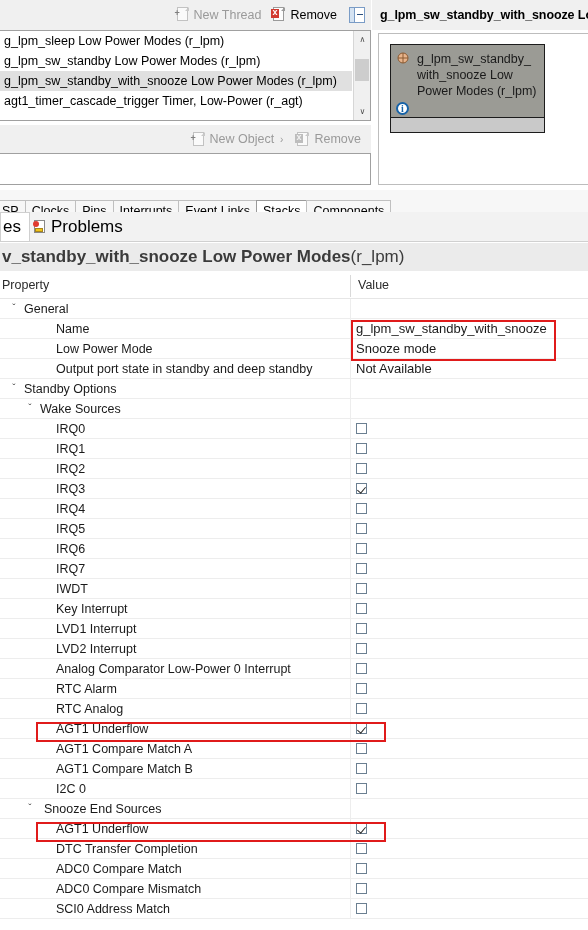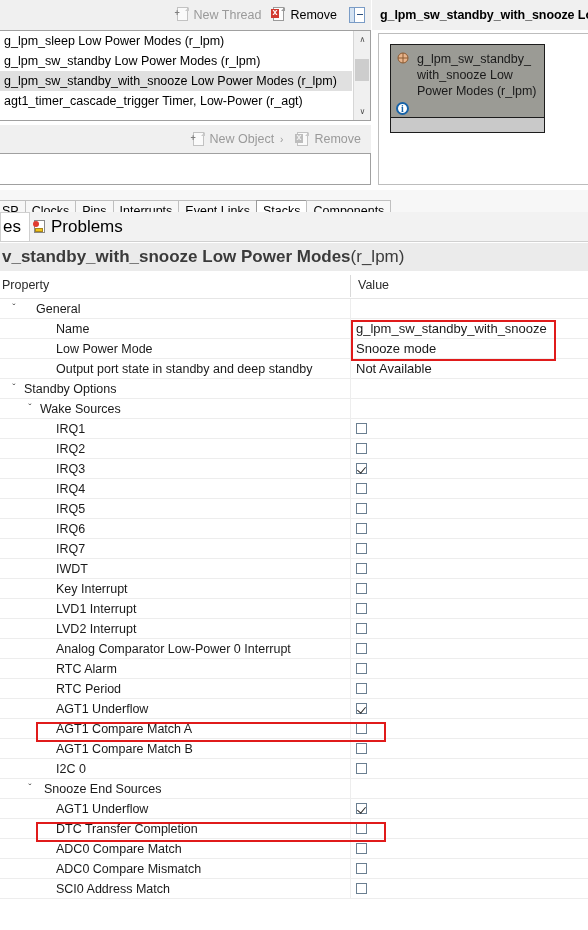--- a/index.html
+++ b/index.html
@@ -361,21 +361,21 @@
 
   <div class="ptable">
     <div class="phead">
       <div class="hcell prop">Property</div>
       <div class="hsep"></div>
       <div class="hcell val">Value</div>
     </div>
     <div id="rows-host">
         <div class="prow">
           <span class="twisty" style="left: 8px;">ˇ</span>
-          <span class="pname" style="left: 36px;">General</span>
+          <span class="pname" style="left: 24px;">General</span>
           <span class="vsep"></span>
         </div>
         <div class="prow">
           <span class="pname" style="left: 56px;">Name</span>
           <span class="vsep"></span>
           <span class="pval">g_lpm_sw_standby_with_snooze</span>
         </div>
         <div class="prow">
           <span class="pname" style="left: 56px;">Low Power Mode</span>
           <span class="vsep"></span>
@@ -390,20 +390,25 @@
           <span class="twisty" style="left: 8px;">ˇ</span>
           <span class="pname" style="left: 24px;">Standby Options</span>
           <span class="vsep"></span>
         </div>
         <div class="prow">
           <span class="twisty" style="left: 24px;">ˇ</span>
           <span class="pname" style="left: 40px;">Wake Sources</span>
           <span class="vsep"></span>
         </div>
         <div class="prow">
+          <span class="pname" style="left: 56px;">IRQ0</span>
+          <span class="vsep"></span>
+          <span class="cbox"></span>
+        </div>
+        <div class="prow">
           <span class="pname" style="left: 56px;">IRQ1</span>
           <span class="vsep"></span>
           <span class="cbox"></span>
         </div>
         <div class="prow">
           <span class="pname" style="left: 56px;">IRQ2</span>
           <span class="vsep"></span>
           <span class="cbox"></span>
         </div>
         <div class="prow">
@@ -455,21 +460,21 @@
           <span class="pname" style="left: 56px;">Analog Comparator Low-Power 0 Interrupt</span>
           <span class="vsep"></span>
           <span class="cbox"></span>
         </div>
         <div class="prow">
           <span class="pname" style="left: 56px;">RTC Alarm</span>
           <span class="vsep"></span>
           <span class="cbox"></span>
         </div>
         <div class="prow">
-          <span class="pname" style="left: 56px;">RTC Period</span>
+          <span class="pname" style="left: 56px;">RTC Analog</span>
           <span class="vsep"></span>
           <span class="cbox"></span>
         </div>
         <div class="prow">
           <span class="pname" style="left: 56px;">AGT1 Underflow</span>
           <span class="vsep"></span>
           <span class="cbox checked"></span>
         </div>
         <div class="prow">
           <span class="pname" style="left: 56px;">AGT1 Compare Match A</span>

